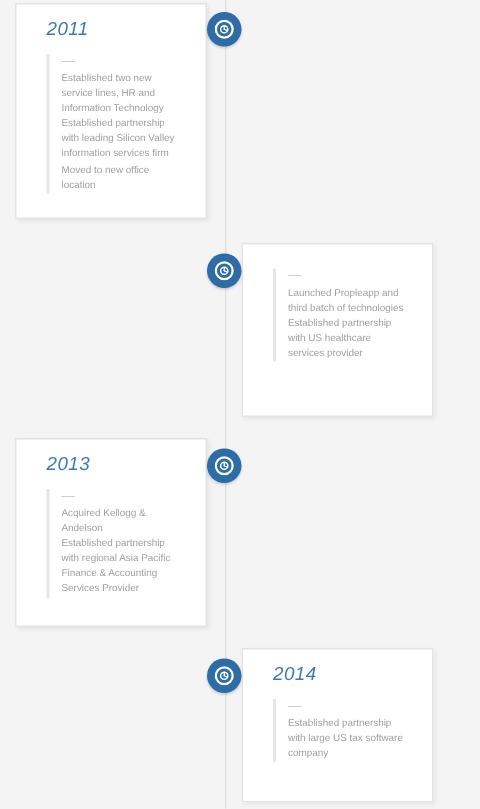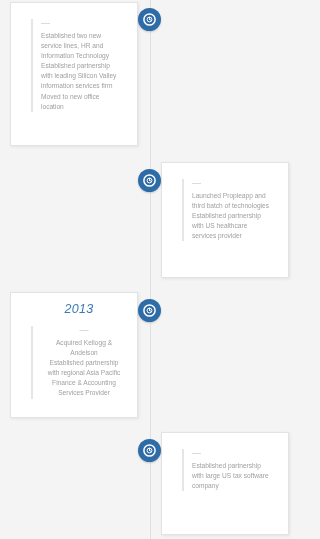--- a/index.html
+++ b/index.html
@@ -93,20 +93,21 @@
   }
 </style>
 </head>
 <body>
 
 <div id="timeline">
 
   <div class="spine"></div>
 
   <div class="card left" style="top:2px; height:144px;">
+    <div class="year">2011</div>
     <div class="body-wrap">
       <div class="dash">—</div>
       <div class="desc">Established two new
 service lines, HR and
 Information Technology
 Established partnership
 with leading Silicon Valley
 information services firm
 Moved to new office
 location</div>
@@ -133,21 +134,21 @@
   </div>
   <div class="marker" style="top:169px;">
     <svg width="13" height="13" viewBox="0 0 13 13">
       <circle cx="6.5" cy="6.5" r="5.6" fill="none" stroke="#ffffff" stroke-width="1.5"></circle>
       <circle cx="6.5" cy="6.5" r="2.4" fill="none" stroke="#ffffff" stroke-width="1"></circle>
       <line x1="6.5" y1="6.5" x2="6.5" y2="4.3" stroke="#ffffff" stroke-width="0.9" stroke-linecap="round"></line>
       <line x1="6.5" y1="6.5" x2="8.1" y2="7.3" stroke="#ffffff" stroke-width="0.9" stroke-linecap="round"></line>
     </svg>
   </div>
 
-  <div class="card left" style="top:292px; height:126px;text-align:center;">
+  <div class="card left" style="top:292px; height:126px;">
     <div class="year">2013</div>
     <div class="body-wrap">
       <div class="dash">—</div>
       <div class="desc">Acquired Kellogg &amp;
 Andelson
 Established partnership
 with regional Asia Pacific
 Finance &amp; Accounting
 Services Provider</div>
     </div>
@@ -155,20 +156,21 @@
   <div class="marker" style="top:299px;">
     <svg width="13" height="13" viewBox="0 0 13 13">
       <circle cx="6.5" cy="6.5" r="5.6" fill="none" stroke="#ffffff" stroke-width="1.5"></circle>
       <circle cx="6.5" cy="6.5" r="2.4" fill="none" stroke="#ffffff" stroke-width="1"></circle>
       <line x1="6.5" y1="6.5" x2="6.5" y2="4.3" stroke="#ffffff" stroke-width="0.9" stroke-linecap="round"></line>
       <line x1="6.5" y1="6.5" x2="8.1" y2="7.3" stroke="#ffffff" stroke-width="0.9" stroke-linecap="round"></line>
     </svg>
   </div>
 
   <div class="card right" style="top:432px; height:103px;">
+    <div class="year">2014</div>
     <div class="body-wrap">
       <div class="dash">—</div>
       <div class="desc">Established partnership
 with large US tax software
 company</div>
     </div>
   </div>
   <div class="marker" style="top:439px;">
     <svg width="13" height="13" viewBox="0 0 13 13">
       <circle cx="6.5" cy="6.5" r="5.6" fill="none" stroke="#ffffff" stroke-width="1.5"></circle>

